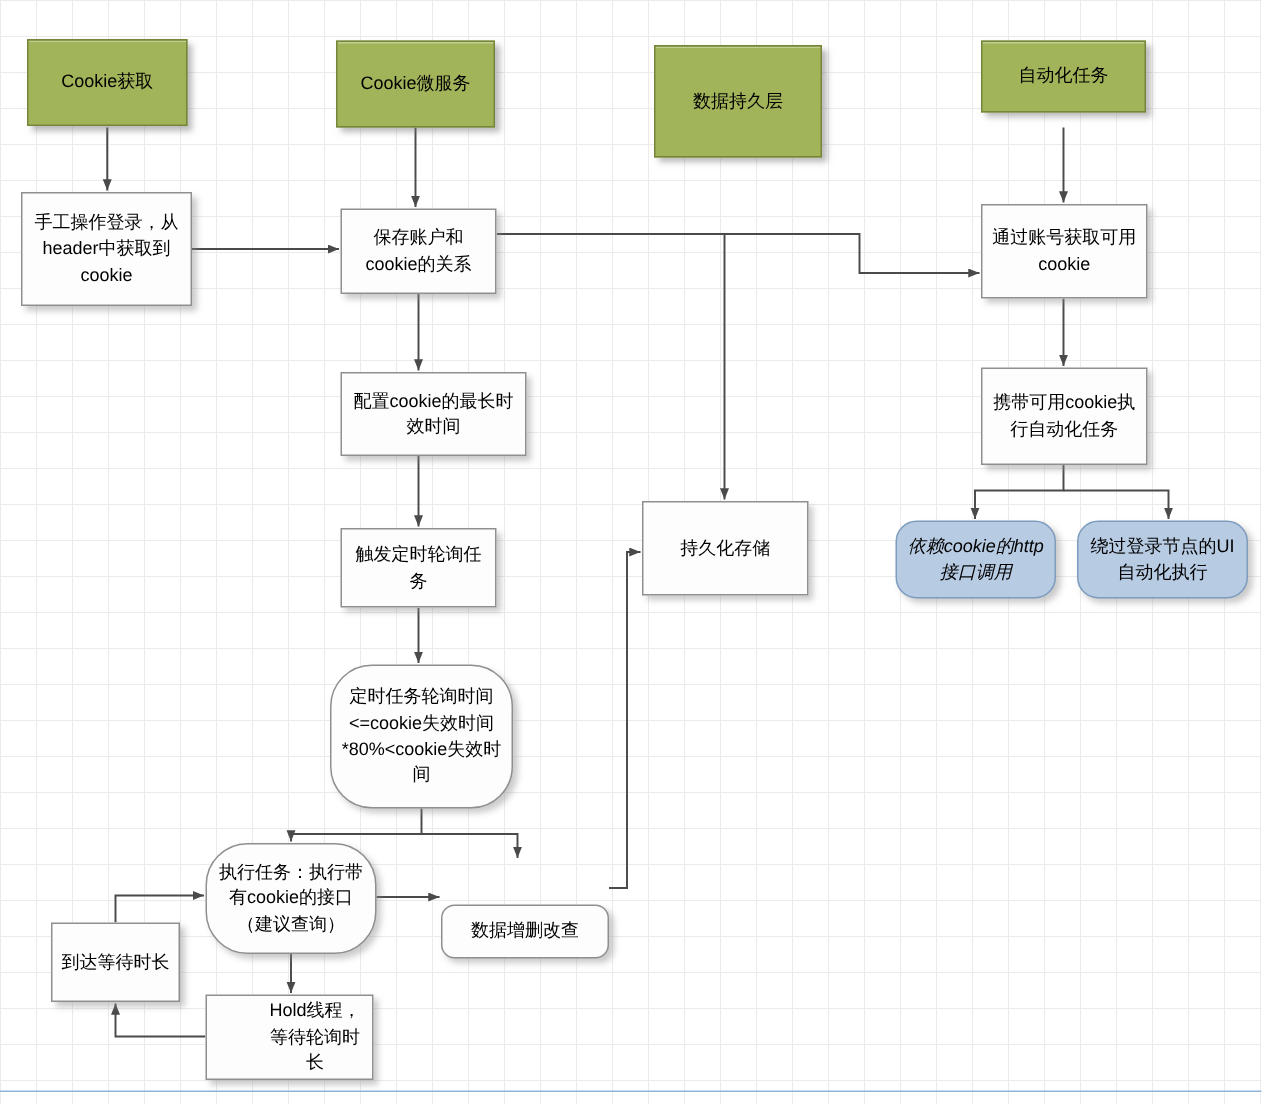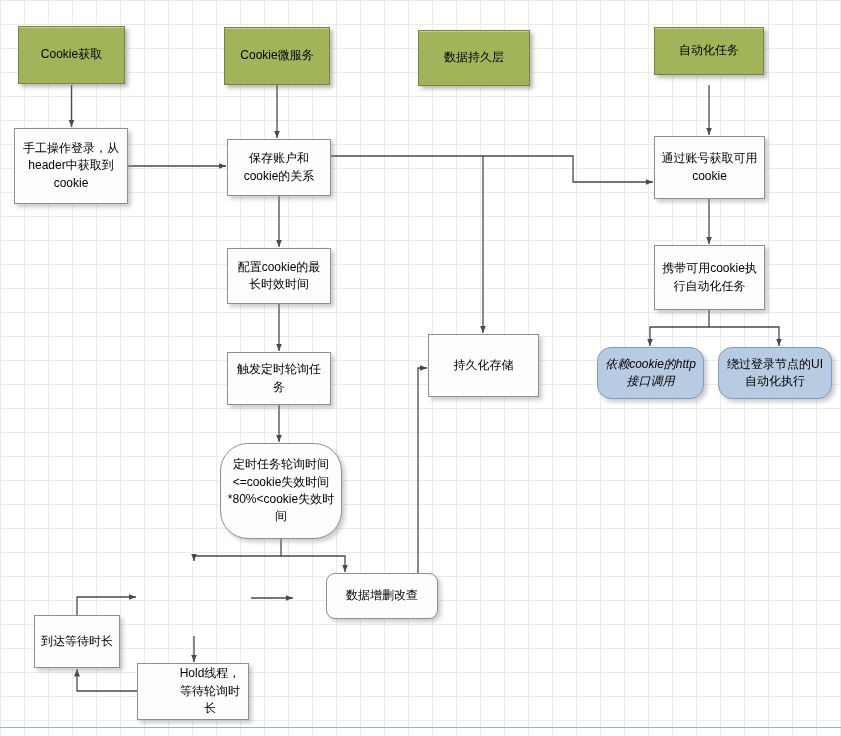--- a/index.html
+++ b/index.html
@@ -65,31 +65,32 @@
     <path d="M331 156 L483 156 L483 333" marker-end="url(#arrowhead)"></path>
     <path d="M483 156 L573 156 L573 182 L653 182" marker-end="url(#arrowhead)"></path>
     <path d="M709 85 L709 135" marker-end="url(#arrowhead)"></path>
     <path d="M709 199 L709 244" marker-end="url(#arrowhead)"></path>
     <path d="M709 310 L709 327 L650 327 L650 346" marker-end="url(#arrowhead)"></path>
     <path d="M709 327 L779 327 L779 346" marker-end="url(#arrowhead)"></path>
   </svg>
 
   <div class="node header" style="left:18px;top:26px;width:107px;height:58px;">Cookie获取</div>
   <div class="node header" style="left:224px;top:27px;width:106px;height:58px;">Cookie微服务</div>
-  <div class="node header" style="left:418px;top:30px;width:112px;height:56px;">数据持久层</div>
+  <div class="node header" style="left:436px;top:30px;width:112px;height:75px;">数据持久层</div>
   <div class="node header" style="left:654px;top:27px;width:110px;height:48px;">自动化任务</div>
 
   <div class="node process" style="left:14px;top:128px;width:114px;height:76px;">手工操作登录，从header中获取到cookie</div>
   <div class="node process" style="left:227px;top:139px;width:104px;height:57px;">保存账户和cookie的关系</div>
-  <div class="node process" style="left:227px;top:248px;width:104px;height:56px;">配置cookie的最长时效时间</div>
+  <div class="node process" style="left:227px;top:248px;width:124px;height:56px;">配置cookie的最长时效时间</div>
   <div class="node process" style="left:227px;top:352px;width:104px;height:53px;">触发定时轮询任务</div>
   <div class="node process rounded-lg" style="left:220px;top:443px;width:122px;height:96px;">定时任务轮询时间&lt;=cookie失效时间*80%&lt;cookie失效时间</div>
+  <div class="node process rounded-lg" style="left:137px;top:562px;width:114px;height:74px;">执行任务：执行带有cookie的接口（建议查询）</div>
   <div class="node process" style="left:34px;top:615px;width:86px;height:53px;">到达等待时长</div>
   <div class="node process" style="left:137px;top:663px;width:112px;height:57px;padding-left:40px;">Hold线程，等待轮询时长</div>
   <div class="node process" style="left:428px;top:334px;width:111px;height:63px;">持久化存储</div>
-  <div class="node process rounded-sm" style="left:294px;top:573px;width:112px;height:46px;margin-left:32px;">数据增删改查</div>
+  <div class="node process rounded-sm" style="left:294px;top:603px;width:112px;height:36px;">数据增删改查</div>
   <div class="node process" style="left:654px;top:136px;width:111px;height:63px;">通过账号获取可用cookie</div>
   <div class="node process" style="left:654px;top:245px;width:111px;height:65px;">携带可用cookie执行自动化任务</div>
 
   <div class="node result" style="left:597px;top:347px;width:107px;height:52px;font-style:italic;">依赖cookie的http接口调用</div>
   <div class="node result" style="left:718px;top:347px;width:114px;height:52px;">绕过登录节点的UI自动化执行</div>
 
 </div>
 
 </body></html>

